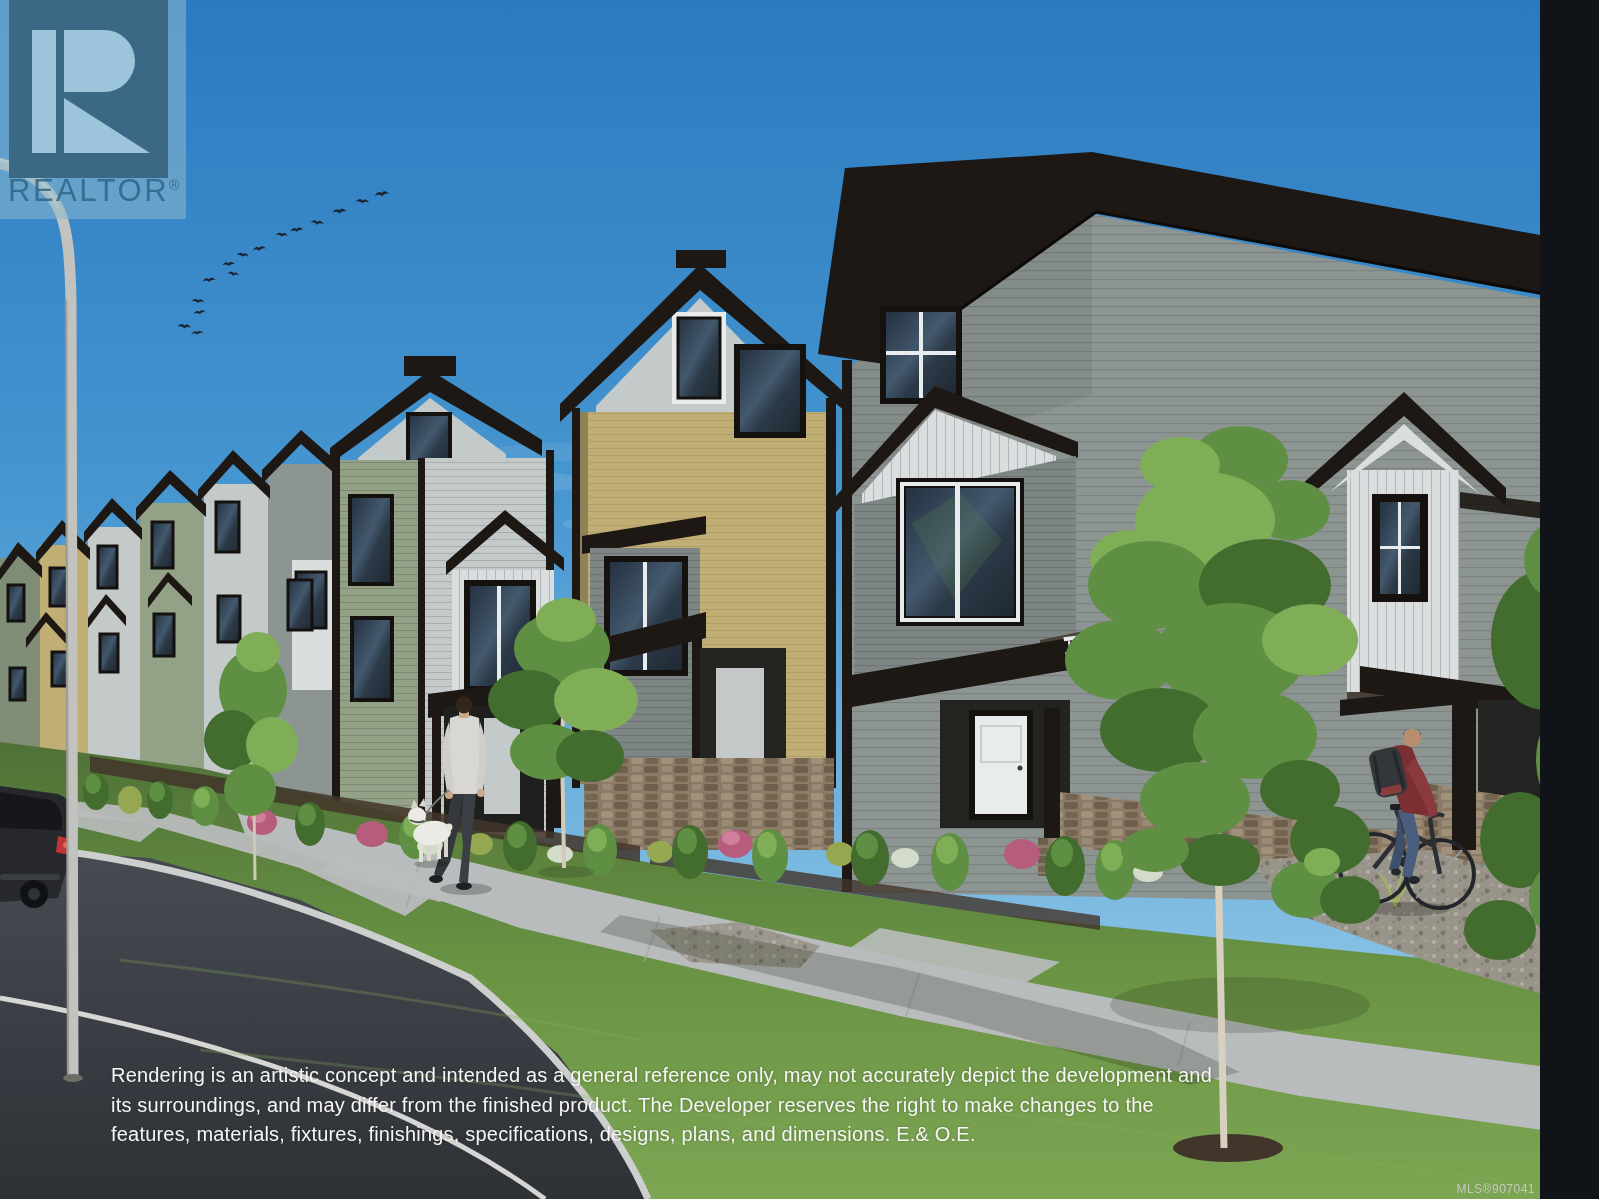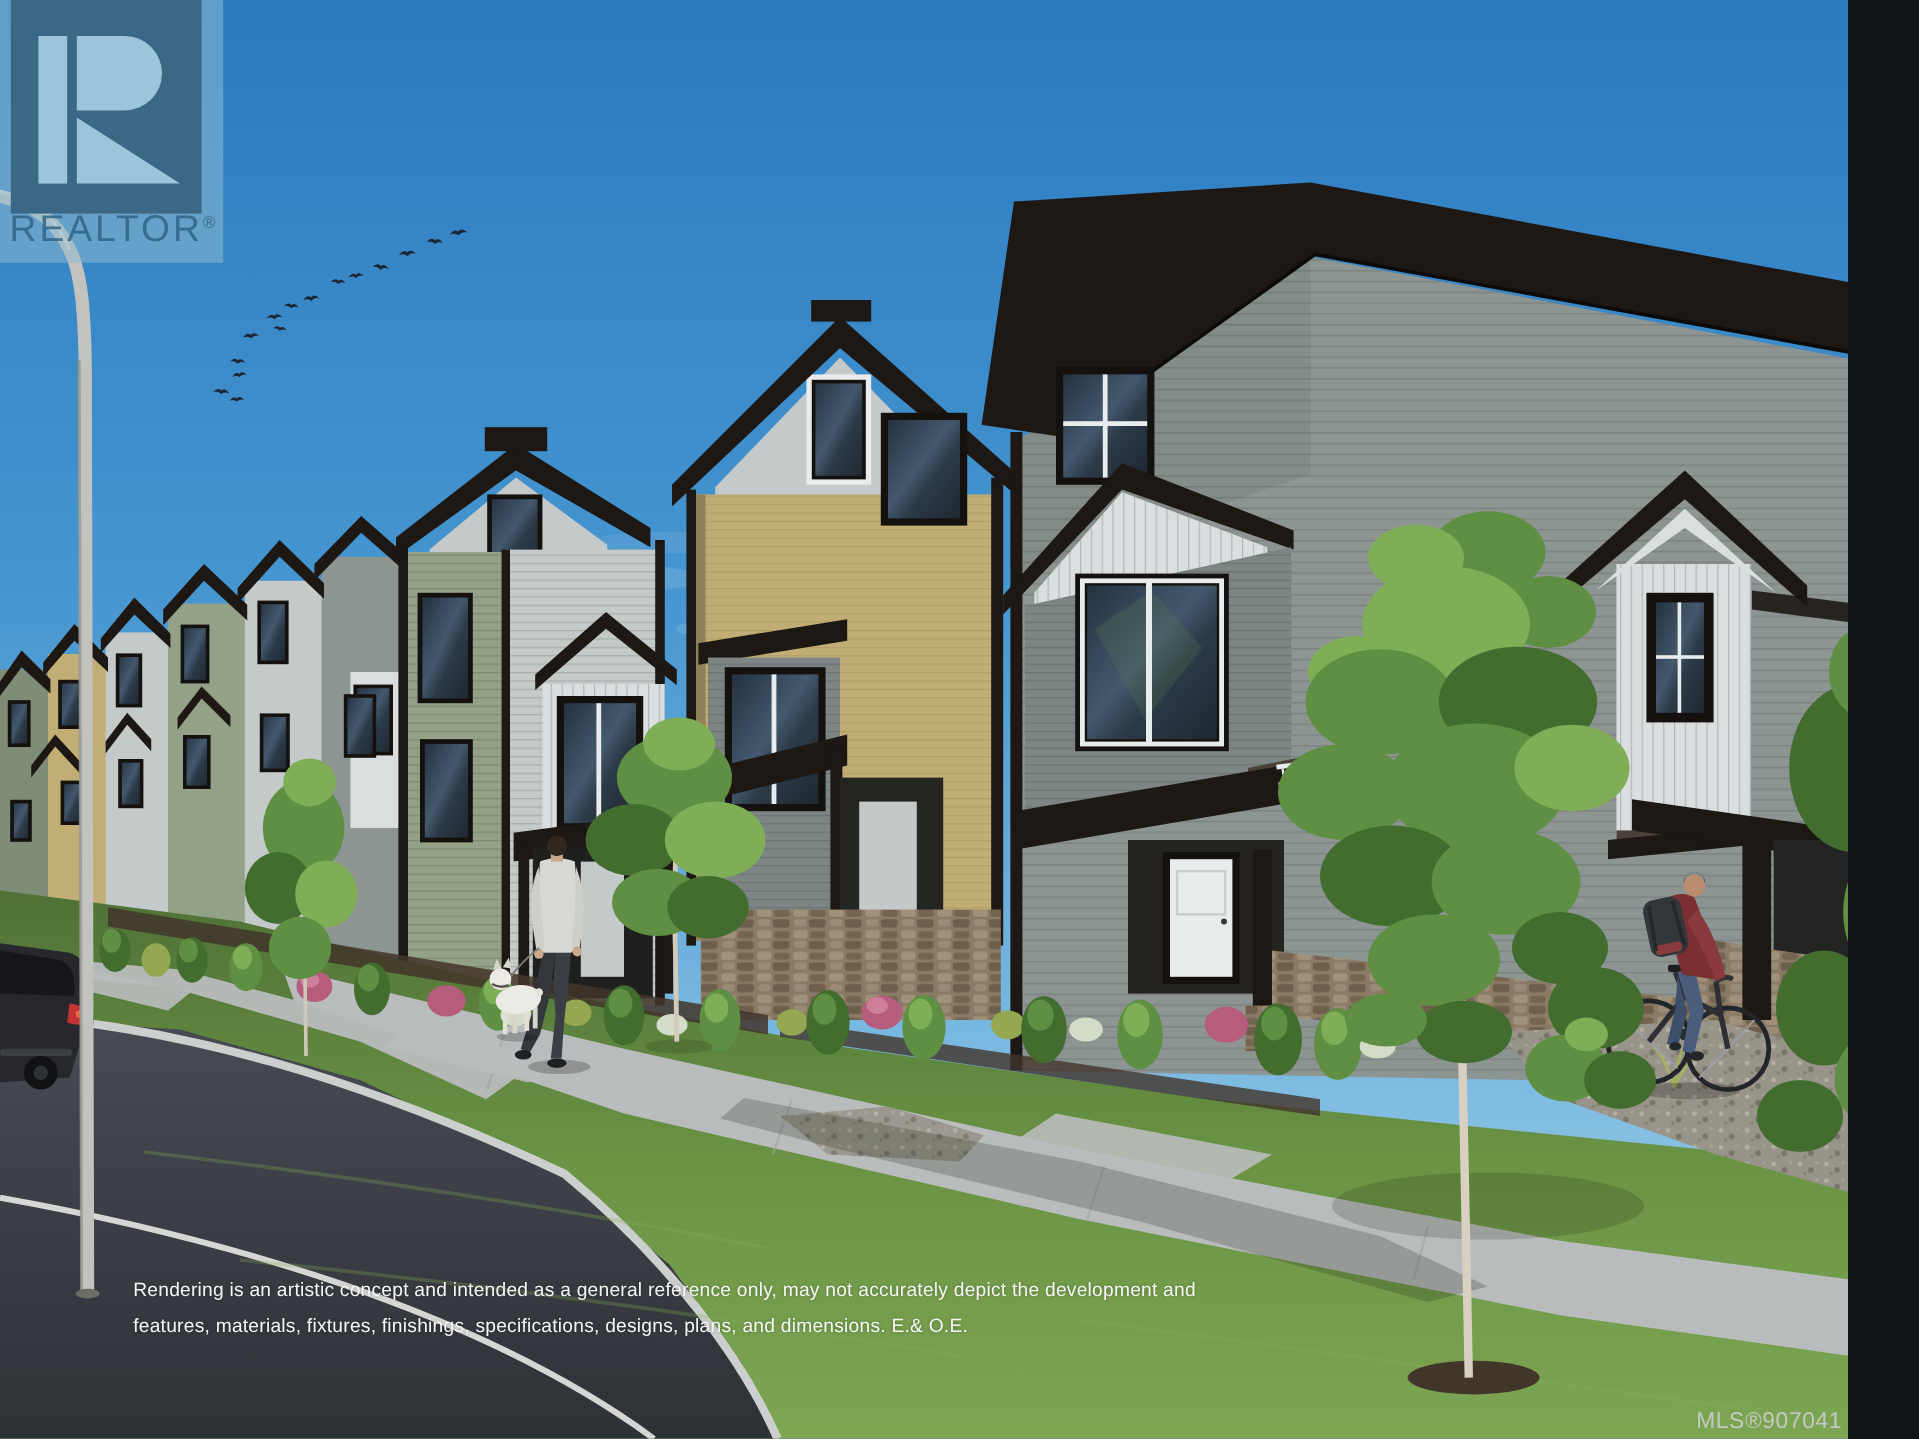--- a/index.html
+++ b/index.html
@@ -18,26 +18,26 @@
   .f-green{fill:var(--tree-green)} .f-greenl{fill:var(--tree-green-light)} .f-greend{fill:var(--tree-green-dark)}
   .f-pink{fill:var(--shrub-pink)} .f-wht{fill:var(--shrub-white)} .f-yel{fill:var(--shrub-yellow)}
 
   .watermark{position:absolute;left:0;top:0;width:186px;height:219px;
     background:var(--watermark-panel);}
   .watermark .wordmark{position:absolute;left:8px;bottom:10px;white-space:nowrap;
     font-size:31px;letter-spacing:2.5px;color:var(--watermark-text);opacity:.85;font-weight:400;}
   .watermark .wordmark sup{font-size:14px;letter-spacing:0;}
 
   .disclaimer{position:absolute;left:111px;top:1061px;color:var(--disclaimer-text);
-    font-size:16px;line-height:29.5px;letter-spacing:.2px;
+    font-size:20px;line-height:29.5px;letter-spacing:.2px;
     text-shadow:0 0 3px rgba(0,0,0,.28);}
   .disclaimer div{white-space:nowrap;}
 
   .mls{position:absolute;right:5px;bottom:3px;color:var(--mls-text);
-    font-size:19px;letter-spacing:.5px;opacity:.92;}
+    font-size:12px;letter-spacing:.5px;opacity:.92;}
 </style>
 </head>
 <body>
 
 <div id="stage">
 
 <svg id="scene" viewBox="0 0 1599 1199">
   <defs>
     <linearGradient id="skyG" x1="0" y1="0" x2="0" y2="1">
       <stop offset="0" stop-color="#2b7ac0"></stop>
@@ -462,18 +462,19 @@
     <rect x="9" y="-6" width="159" height="184" fill="var(--watermark-box)"></rect>
     <rect x="32" y="30" width="24" height="123" fill="var(--watermark-glyph)"></rect>
     <path d="M64 30 H104 A31 31 0 1 1 104 92 H64 Z" fill="var(--watermark-glyph)"></path>
     <path d="M64 98 L150 153 H64 Z" fill="var(--watermark-glyph)"></path>
   </svg>
   <div class="wordmark"><span>REALTOR</span><sup>®</sup></div>
 </div>
 
 <div class="disclaimer">
   <div>Rendering is an artistic concept and intended as a general reference only, may not accurately depict the development and</div>
+  <div>its surroundings, and may differ from the finished product. The Developer reserves the right to make changes to the</div>
   <div>features, materials, fixtures, finishings, specifications, designs, plans, and dimensions. E.&amp; O.E.</div>
 </div>
 
 <div class="mls">MLS®907041</div>
 
 </div>
 
 </body></html>

